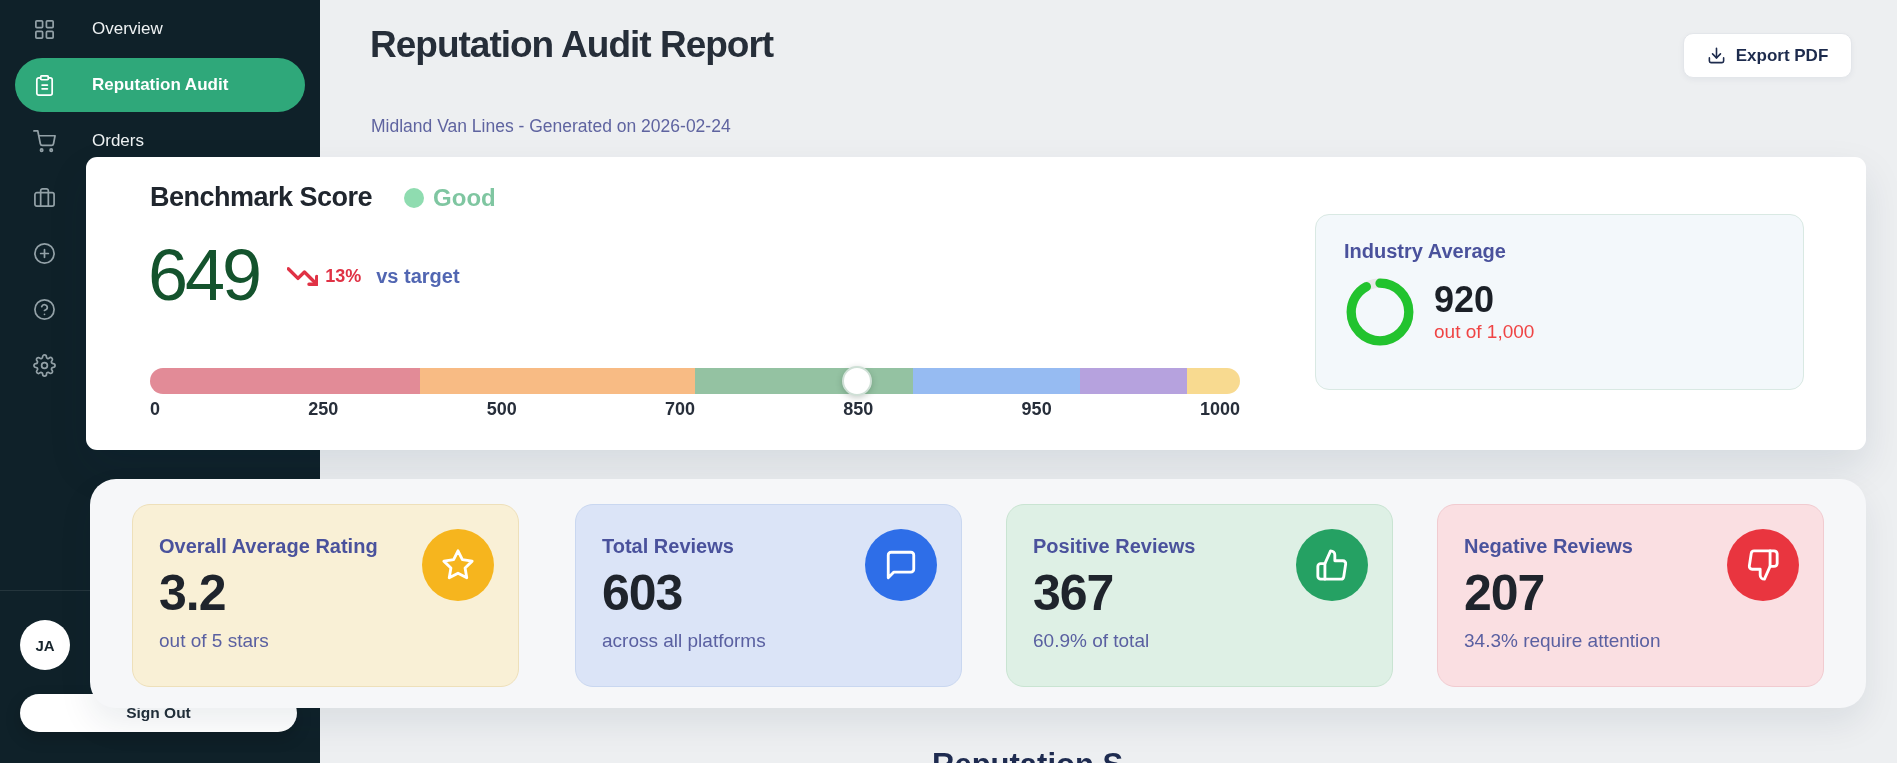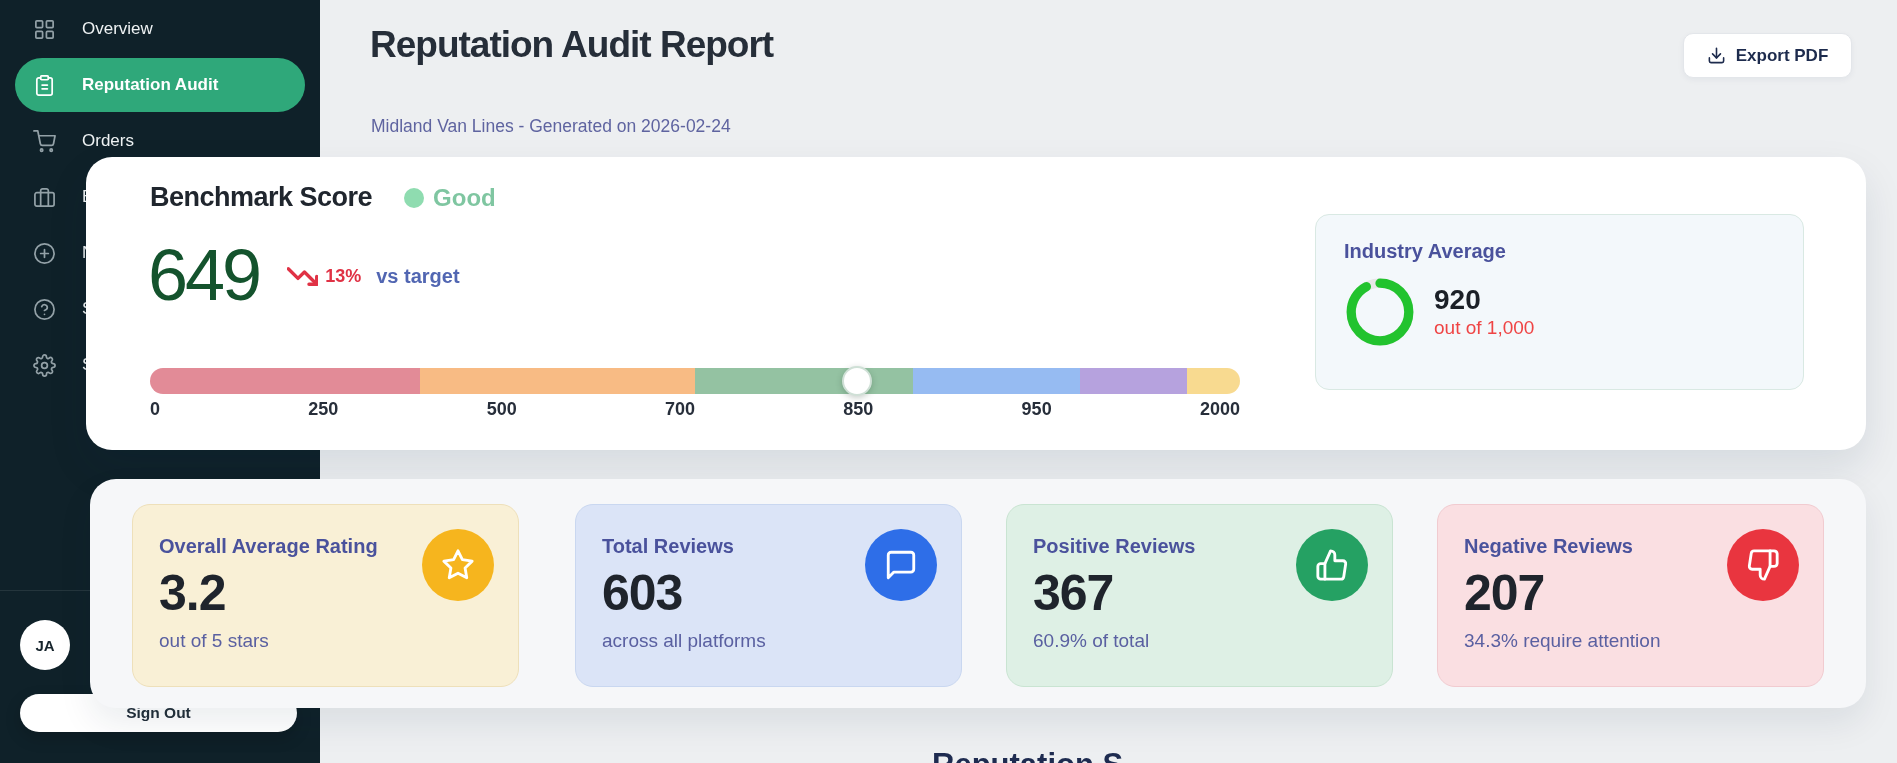--- a/index.html
+++ b/index.html
@@ -3,37 +3,37 @@
 <meta charset="utf-8">
 <style>
   * { margin:0; padding:0; box-sizing:border-box; }
   html,body { width:1897px; height:763px; overflow:hidden; }
   body { font-family:"Liberation Sans","DejaVu Sans",sans-serif; background:#edeff1; position:relative; }
   .app { position:relative; width:1897px; height:763px; overflow:hidden; }
 
   
   .sidebar { position:absolute; left:0; top:0; width:320px; height:763px; background:#0f2129; z-index:2; }
   .nav { position:absolute; top:2px; left:0; right:0; display:flex; flex-direction:column; gap:2px; }
-  .nav-item { height:54px; display:flex; align-items:center; gap:26px; padding-left:33px; color:#eef2f3; font-size:17px; font-weight:500; cursor:pointer; }
+  .nav-item { height:54px; display:flex; align-items:center; gap:36px; padding-left:33px; color:#eef2f3; font-size:17px; font-weight:500; cursor:pointer; }
   .nav-item .nicon { width:23px; height:23px; color:#93a1a7; flex:0 0 auto; display:flex; }
   .nav-item .nicon svg { width:23px; height:23px; }
   .nav-item.active { background:#2fa87a; border-radius:28px; margin:0 15px; padding-left:18px; height:54px; font-weight:600; color:#ffffff; }
   .nav-item.active .nicon { color:#ffffff; }
   .side-divider { position:absolute; left:0; top:590px; width:320px; border-top:1px solid rgba(255,255,255,0.09); }
   .avatar { position:absolute; left:20px; top:620px; width:50px; height:50px; border-radius:50%; background:#ffffff; color:#16242c; display:flex; align-items:center; justify-content:center; font-size:15px; font-weight:700; z-index:3; }
   .signout { position:absolute; left:20px; top:694px; width:277px; height:38px; border-radius:19px; background:#ffffff; border:none; color:#232f3a; font-family:inherit; font-size:15.5px; font-weight:600; z-index:5; cursor:pointer; box-shadow:0 6px 16px rgba(0,0,0,0.18); }
 
   
   .page-title { position:absolute; left:370px; top:24px; font-size:37px; font-weight:800; letter-spacing:-1px; color:#262e39; z-index:1; }
   .page-subtitle { position:absolute; left:371px; top:116px; font-size:17.5px; font-weight:500; color:#5f64a0; z-index:1; }
   .export-btn { position:absolute; left:1683px; top:33px; width:169px; height:45px; background:#ffffff; border:1px solid #e3e6ea; border-radius:10px; display:flex; align-items:center; justify-content:center; gap:10px; font-family:inherit; font-size:17px; font-weight:600; color:#1d2b4d; cursor:pointer; z-index:1; box-shadow:0 2px 6px rgba(20,40,70,0.05); }
   .export-btn svg { width:19px; height:19px; }
 
   
-  .bench-card { position:absolute; left:86px; top:157px; width:1780px; height:293px; background:#ffffff; border-radius:26px; box-shadow:0 18px 40px rgba(13,35,67,0.10); z-index:10; }
+  .bench-card { position:absolute; left:86px; top:157px; width:1780px; height:293px; background:#ffffff; border-radius:11px; box-shadow:0 18px 40px rgba(13,35,67,0.10); z-index:10; }
   .bench-head { position:absolute; left:64px; top:25px; display:flex; align-items:center; gap:32px; }
   .bench-title { font-size:27px; font-weight:800; letter-spacing:-0.5px; color:#20262e; }
   .status-badge { display:flex; align-items:center; gap:9px; }
   .status-dot { width:20px; height:20px; border-radius:50%; background:#8fdcb0; }
   .status-text { font-size:24px; font-weight:700; color:#7fc6a1; }
   .score-row { position:absolute; left:62px; top:84px; display:flex; align-items:flex-end; }
   .score-value { font-size:72px; font-weight:400; letter-spacing:-3px; color:#14532d; line-height:0.95; }
   .score-trend { display:flex; align-items:center; gap:7px; margin-left:28px; padding-bottom:17px; }
   .trend-icon { width:31px; height:31px; color:#e03245; display:flex; }
   .trend-pct { font-size:18px; font-weight:800; color:#e03245; }
@@ -41,21 +41,21 @@
   .score-bar-wrap { position:absolute; left:64px; top:211px; width:1090px; height:26px; }
   .score-bar { display:flex; width:100%; height:100%; border-radius:13px; overflow:hidden; }
   .score-bar span { height:100%; }
   .score-marker { position:absolute; top:50%; transform:translate(-50%,-50%); width:30px; height:30px; border-radius:50%; background:#ffffff; border:2px solid #cfe0d6; box-shadow:0 2px 6px rgba(30,60,40,0.25); }
   .score-labels { position:absolute; left:64px; top:242px; width:1090px; display:flex; justify-content:space-between; }
   .score-labels span { font-size:18px; font-weight:700; color:#272e3a; }
   .industry-card { position:absolute; left:1229px; top:57px; width:489px; height:176px; background:#f3f8fb; border:1px solid #d9e9e3; border-radius:14px; padding:25px 28px; }
   .industry-title { font-size:20px; font-weight:700; color:#4a529c; }
   .industry-row { display:flex; align-items:center; gap:18px; margin-top:13px; }
   .ring { width:72px; height:72px; }
-  .industry-value { font-size:28px; font-weight:900; color:#1b2027; line-height:1.05; }
+  .industry-value { font-size:36px; font-weight:900; color:#1b2027; line-height:1.05; }
   .industry-caption { font-size:19px; font-weight:500; color:#ef4444; margin-top:3px; }
 
   
   .stats-panel { position:absolute; left:90px; top:479px; width:1776px; height:229px; background:#f6f7f9; border-radius:26px; box-shadow:0 16px 34px rgba(13,35,67,0.08); z-index:10; padding:25px 42px; display:flex; gap:44px; }
   .stat-card { position:relative; flex:1 1 0; height:183px; border-radius:18px; border:1px solid transparent; padding:30px 28px 0 26px; }
   .stat-title { font-size:20px; font-weight:600; color:#4a529c; }
   .stat-value { font-size:50px; font-weight:900; letter-spacing:-1px; color:#1f242c; margin-top:10px; line-height:1.0; }
   .stat-caption { font-size:19px; font-weight:500; color:#5a60a1; margin-top:12px; }
   .stat-icon { position:absolute; top:24px; right:24px; width:72px; height:72px; border-radius:50%; display:flex; align-items:center; justify-content:center; color:#ffffff; }
   .stat-icon svg { width:34px; height:34px; }
@@ -191,21 +191,21 @@
       </div>
       <span class="score-marker" style="left: 64.9%;"></span>
     </div>
     <div class="score-labels">
       <span>0</span>
       <span>250</span>
       <span>500</span>
       <span>700</span>
       <span>850</span>
       <span>950</span>
-      <span>2000</span>
+      <span>1000</span>
     </div>
 
     <div class="industry-card">
       <div class="industry-title">Industry Average</div>
       <div class="industry-row">
         <svg class="ring" viewBox="0 0 70 70">
           <circle cx="35" cy="35" r="28" fill="none" stroke="#e7e7e7" stroke-width="9"></circle>
           <circle id="ring-fg" cx="35" cy="35" r="28" fill="none" stroke="#22c32e" stroke-width="9" stroke-linecap="round" transform="rotate(-90 35 35)" stroke-dasharray="161.9 34.1"></circle>
         </svg>
         <div>

